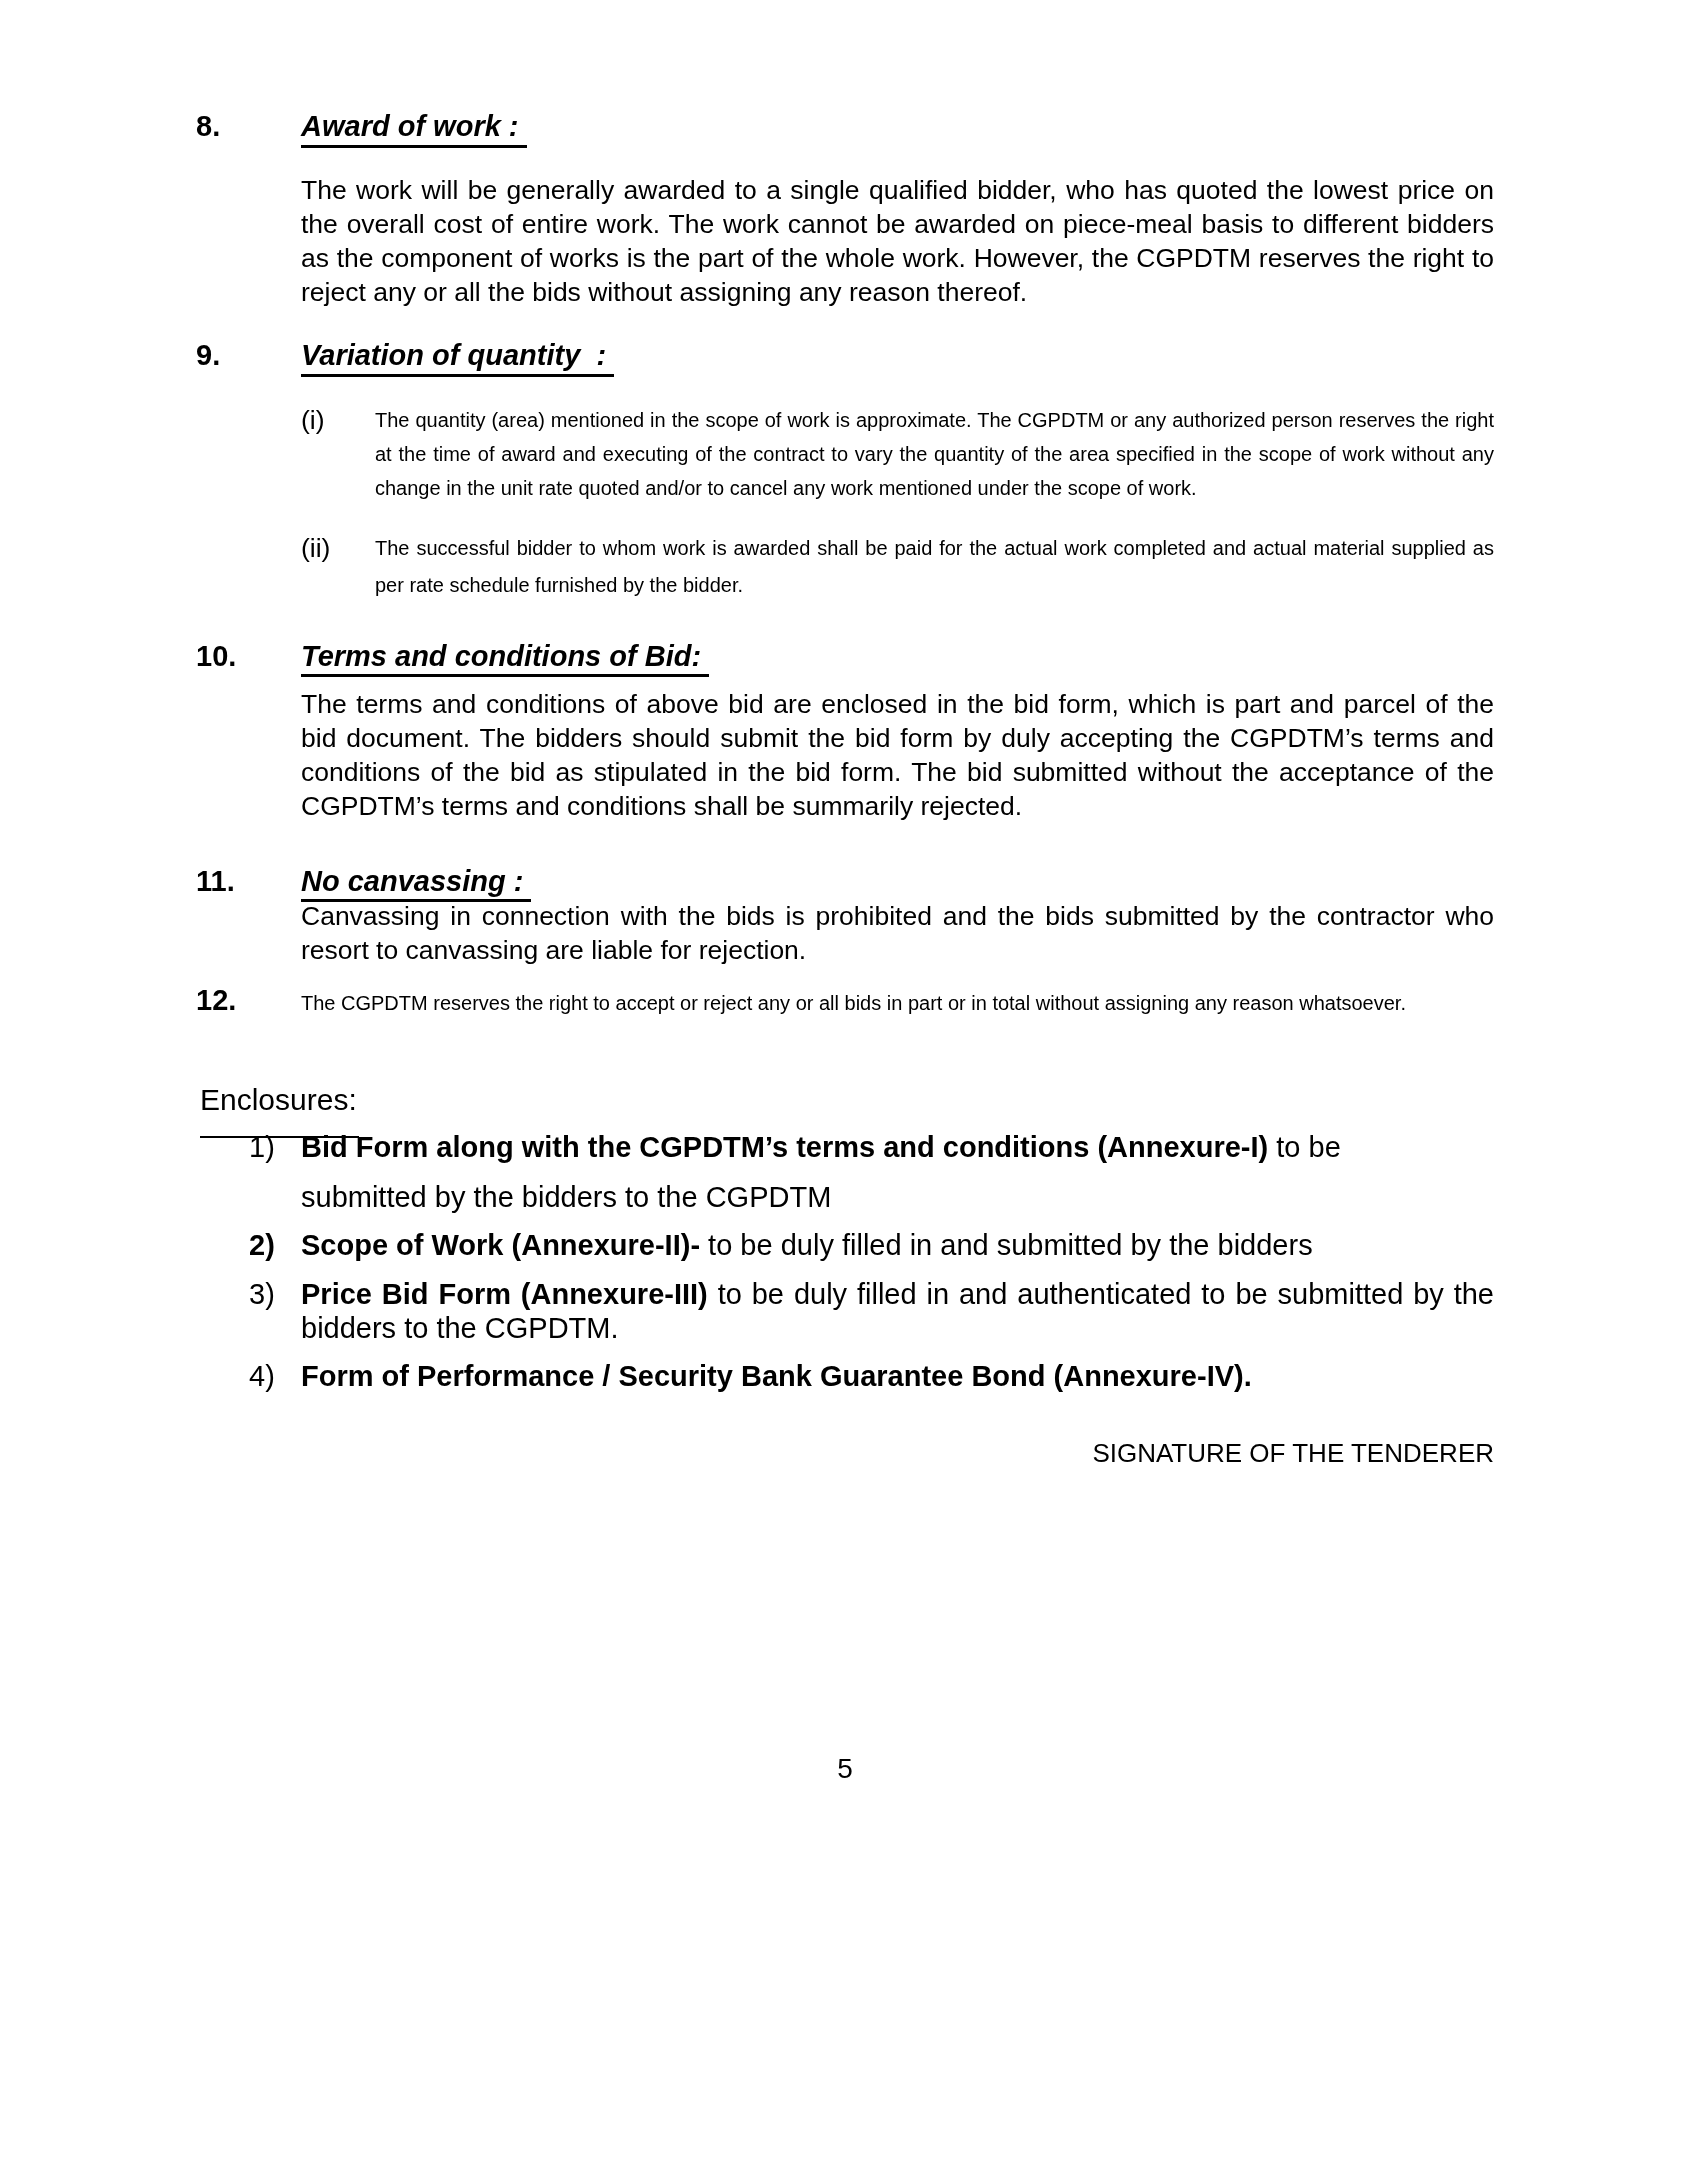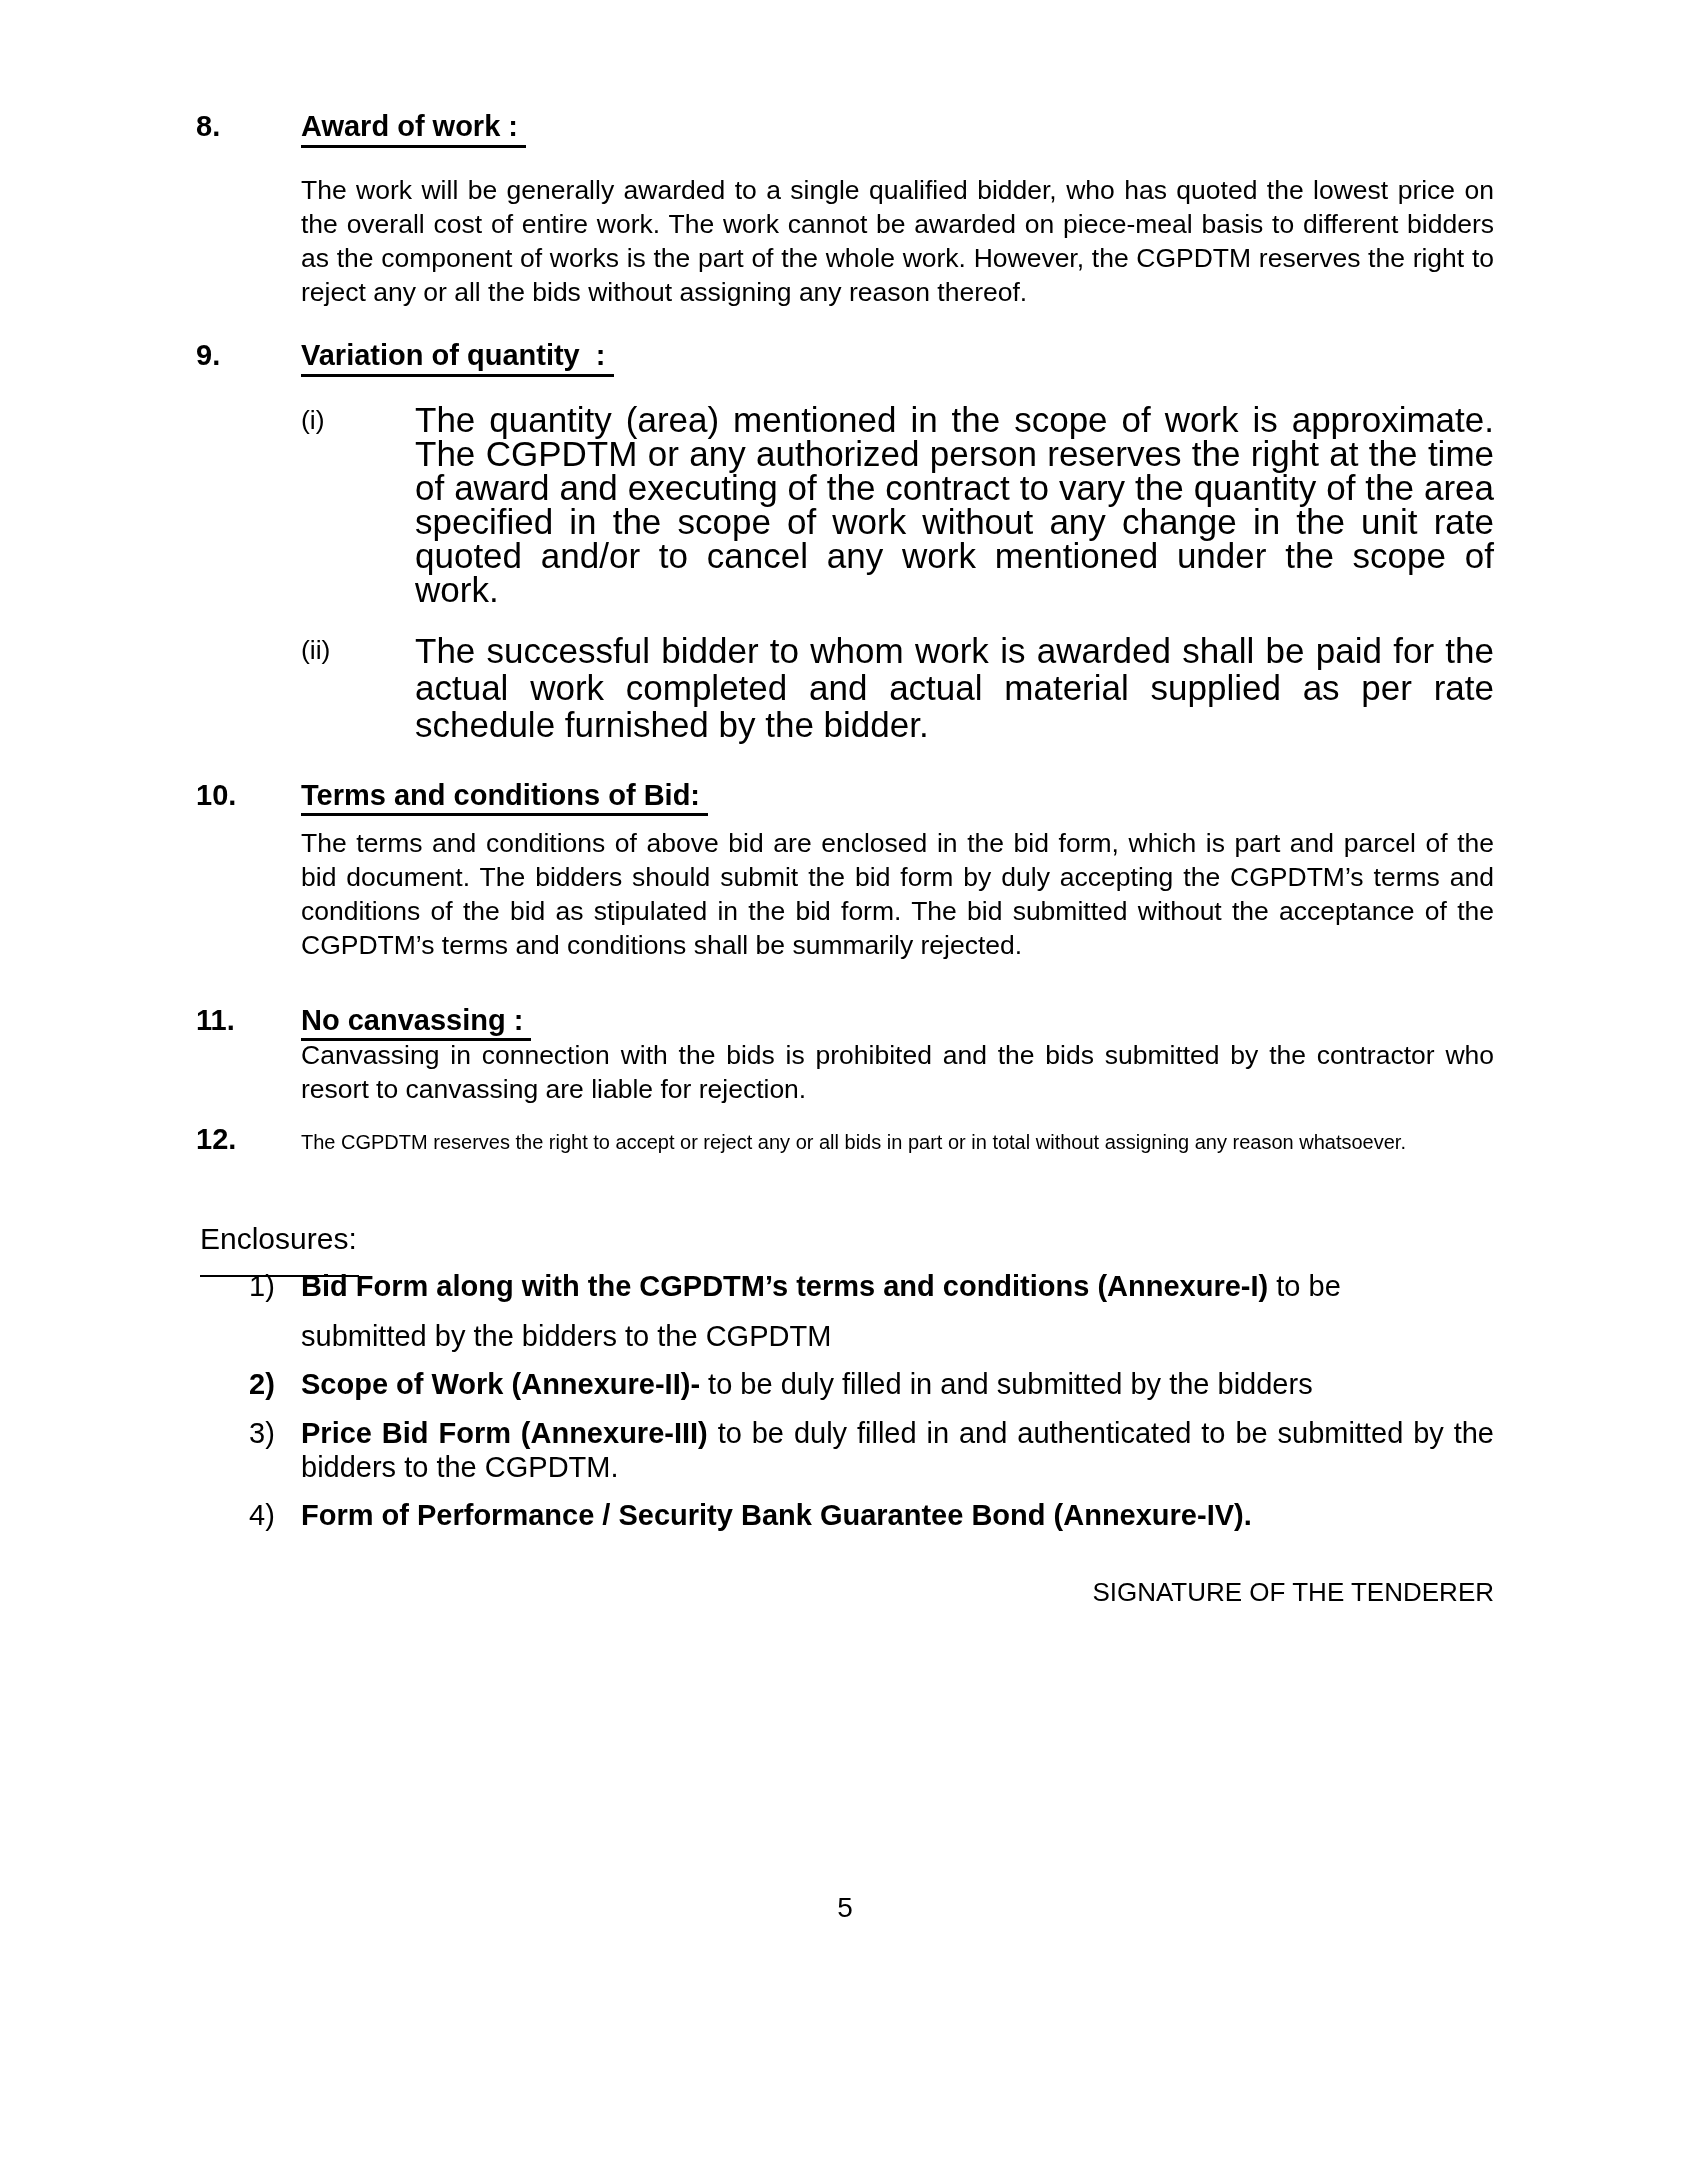--- a/index.html
+++ b/index.html
@@ -19,36 +19,37 @@
     flex: 0 0 105px;
     font-weight: 700;
     font-size: 29px;
     line-height: 36px;
   }
   .sec-heading {
     font-size: 29px;
     font-weight: 700;
     line-height: 36px;
     white-space: pre;
+    font-style: italic;
   }
   .sec-heading .u {
     border-bottom: 3.3px solid #000;
     padding-bottom: 2.6px;
     padding-right: 8px;
   }
   .para {
     margin: 0 0 0 105px;
     width: 1193px;
     font-size: 26.5px;
     line-height: 34px;
     text-align: justify;
   }
   .sub { display: flex; margin-left: 105px; width: 1193px; }
   .sub-marker { flex: 0 0 74px; font-size: 26.5px; line-height: 34px; }
-  .sub-text { flex: 1; font-size: 35px; line-height: 34px; text-align: justify; margin-left: 40px; }
+  .sub-text { flex: 1; font-size: 20px; line-height: 34px; text-align: justify; }
   .lh56 { line-height: 37px !important; }
 
   .s12-text { flex: 1; font-size: 20px; line-height: 34px; text-align: justify; }
 
   .enc-heading { margin-left: 4px; font-size: 30px; line-height: 37px; }
   .enc-heading .u2 { border-bottom: 2.6px solid #000; padding-bottom: 20px; padding-right: 2.6px; }
 
   .enc-item { display: flex; margin-left: 53px; width: 1245px; font-size: 29px; line-height: 34px; }
   .enc-marker { flex: 0 0 52px; }
   .enc-marker.bold { font-weight: 700; }

